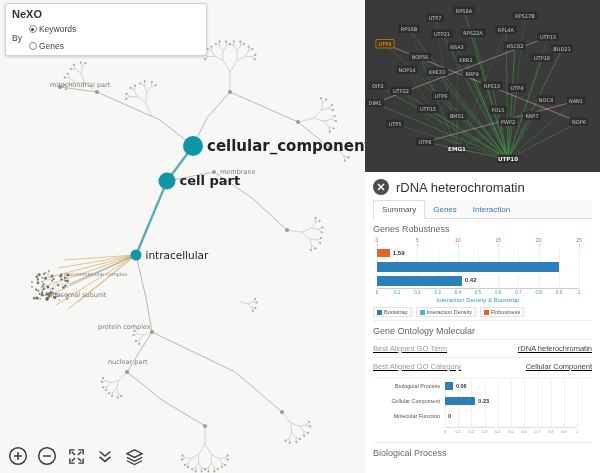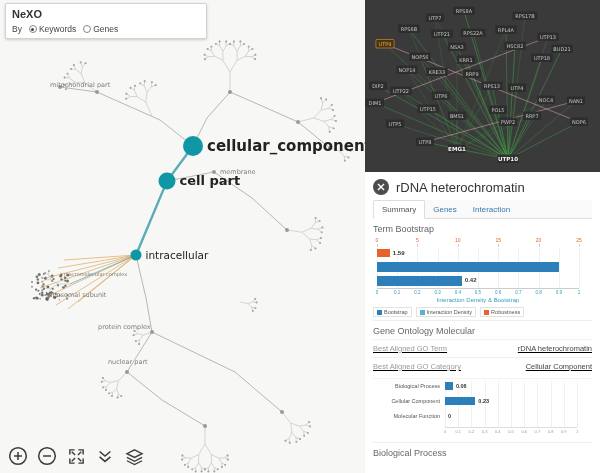--- a/index.html
+++ b/index.html
@@ -540,21 +540,21 @@
         <text x="98" y="329" font-size="6.5" fill="#7d7d78" font-family="DejaVu Sans, sans-serif">protein complex</text>
         <text x="108" y="364" font-size="6.5" fill="#7d7d78" font-family="DejaVu Sans, sans-serif">nuclear part</text>
         <text x="64" y="276" font-size="5" fill="#7d7d78" font-family="DejaVu Sans, sans-serif">macromolecular complex</text>
         <text x="48" y="297" font-size="6.5" fill="#7d7d78" font-family="DejaVu Sans, sans-serif">ribosomal subunit</text>
       </svg>
 
     <div class="search-card">
       <div class="search-title">NeXO</div>
       <div class="search-radios">
         <span>By</span>
-        <span style="display:flex;gap:7px;">
+        <span style="display:flex;gap:7px;flex-direction:column;">
             <span class="radio-item">
               <span class="radio-dot checked"></span>
               <span>Keywords</span>
             </span>
             <span class="radio-item">
               <span class="radio-dot"></span>
               <span>Genes</span>
             </span>
           </span>
       </div>
@@ -743,21 +743,21 @@
         <span class="detail-title">rDNA heterochromatin</span>
       </div>
 
       <div class="tabs">
           <span class="tab active">Summary</span>
           <span class="tab">Genes</span>
           <span class="tab">Interaction</span>
         </div>
 
 
-      <div class="section-label">Term Bootstrap</div>
+      <div class="section-label">Genes Robustness</div>
       <div class="robustness-chart">
           <div style="position: absolute; left: 4px; top: 11px; width: 1px; height: 40px; background: rgb(240, 240, 240);"></div>
           <div style="position: absolute; left: 24.2px; top: 11px; width: 1px; height: 40px; background: rgb(240, 240, 240);"></div>
           <div style="position: absolute; left: 44.4px; top: 11px; width: 1px; height: 40px; background: rgb(240, 240, 240);"></div>
           <div style="position: absolute; left: 64.6px; top: 11px; width: 1px; height: 40px; background: rgb(240, 240, 240);"></div>
           <div style="position: absolute; left: 84.8px; top: 11px; width: 1px; height: 40px; background: rgb(240, 240, 240);"></div>
           <div style="position: absolute; left: 105px; top: 11px; width: 1px; height: 40px; background: rgb(240, 240, 240);"></div>
           <div style="position: absolute; left: 125.2px; top: 11px; width: 1px; height: 40px; background: rgb(240, 240, 240);"></div>
           <div style="position: absolute; left: 145.4px; top: 11px; width: 1px; height: 40px; background: rgb(240, 240, 240);"></div>
           <div style="position: absolute; left: 165.6px; top: 11px; width: 1px; height: 40px; background: rgb(240, 240, 240);"></div>

